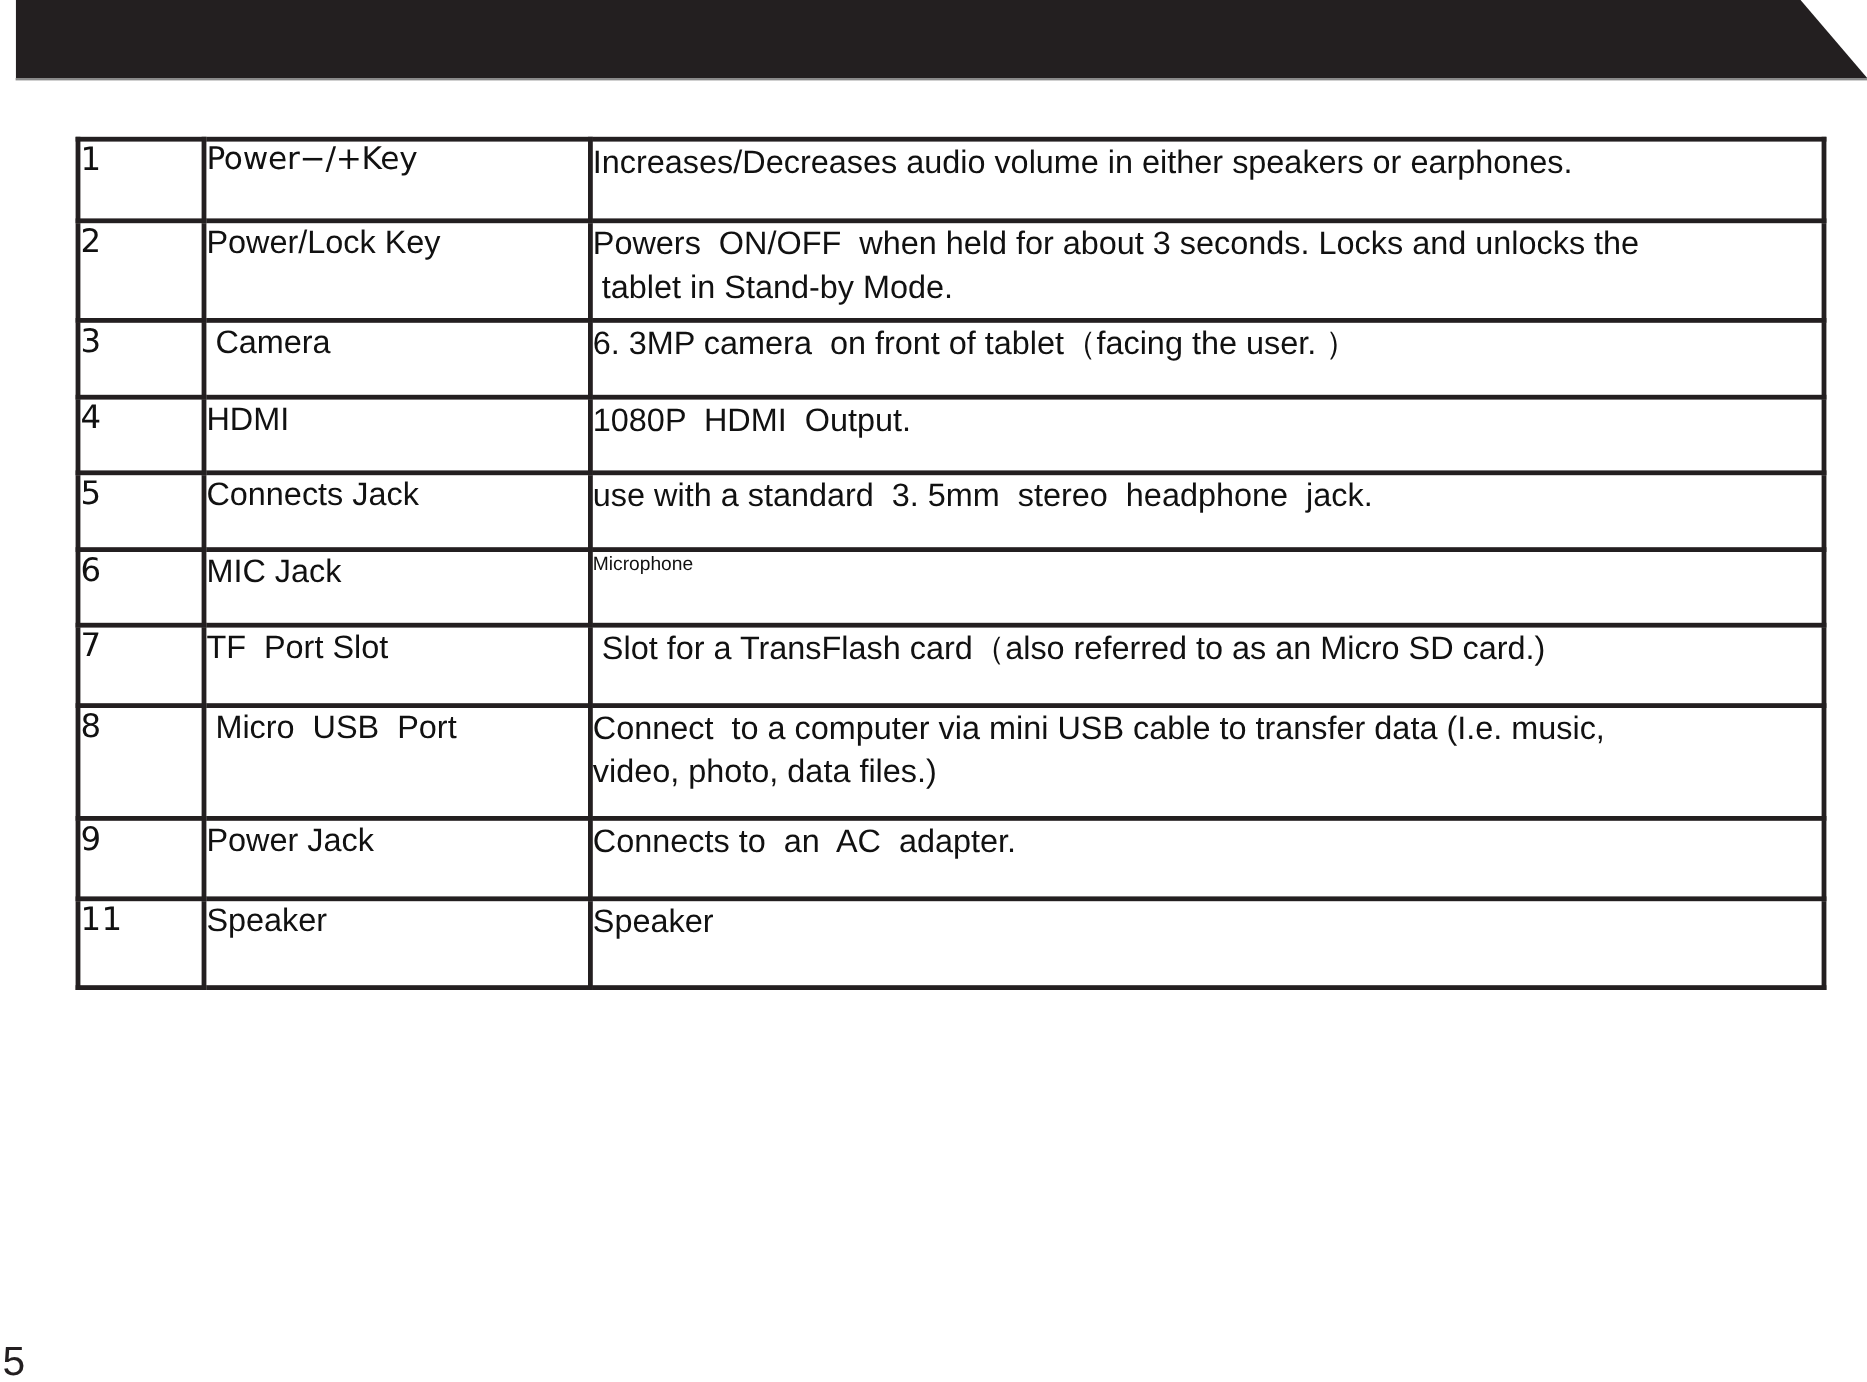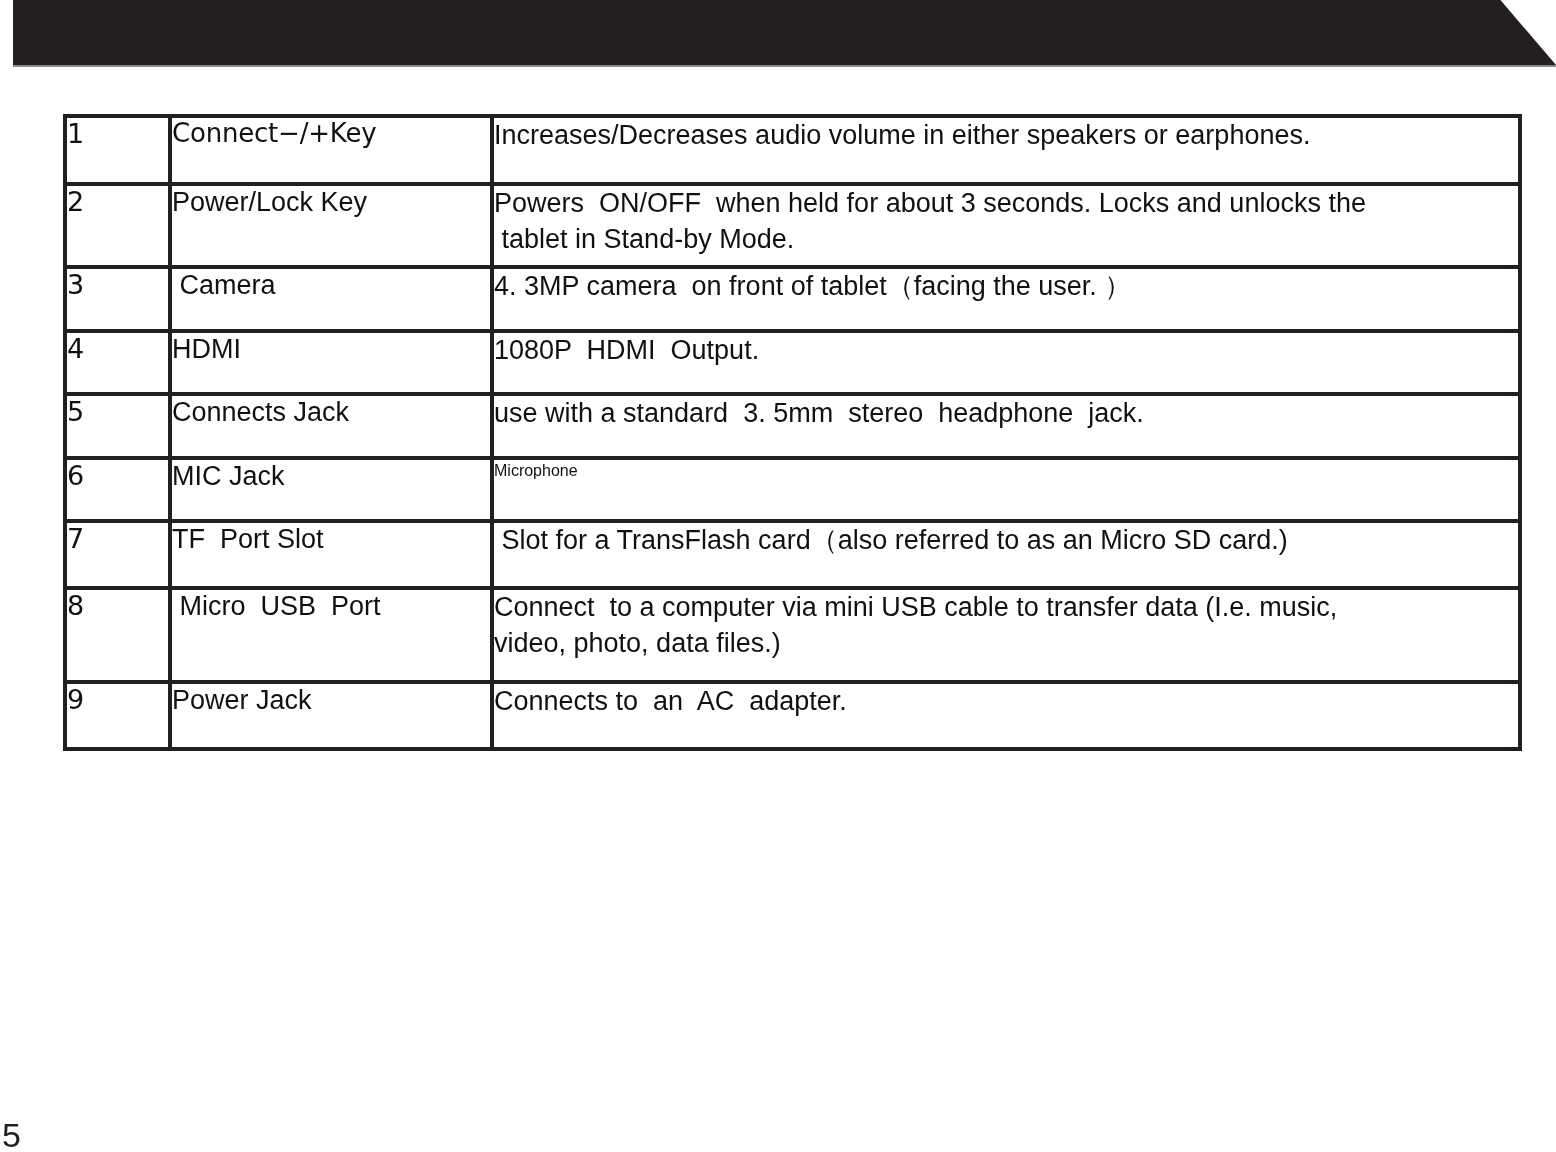--- a/index.html
+++ b/index.html
@@ -136,35 +136,35 @@
 <table id="spec-table">
   <colgroup>
     <col class="c-num">
     <col class="c-name">
     <col class="c-desc">
   </colgroup>
   <tbody>
 
     <tr class="r1">
       <td class="cell-num">1</td>
-      <td class="cell-name thin">Connect−/+Key</td>
+      <td class="cell-name thin">Power−/+Key</td>
       <td class="cell-desc">Increases/Decreases audio volume in either speakers or earphones.</td>
     </tr>
 
     <tr class="r2">
       <td class="cell-num">2</td>
       <td class="cell-name">Power/Lock Key</td>
       <td class="cell-desc">Powers  ON/OFF  when held for about 3 seconds. Locks and unlocks the
  tablet in Stand-by Mode.</td>
     </tr>
 
     <tr class="r3">
       <td class="cell-num">3</td>
       <td class="cell-name"> Camera</td>
-      <td class="cell-desc">4. 3MP camera  on front of tablet（facing the user. ）</td>
+      <td class="cell-desc">6. 3MP camera  on front of tablet（facing the user. ）</td>
     </tr>
 
     <tr class="r4">
       <td class="cell-num">4</td>
       <td class="cell-name">HDMI</td>
       <td class="cell-desc">1080P  HDMI  Output.</td>
     </tr>
 
     <tr class="r5">
       <td class="cell-num">5</td>
@@ -191,17 +191,22 @@
 video, photo, data files.)</td>
     </tr>
 
     <tr class="r9">
       <td class="cell-num">9</td>
       <td class="cell-name">Power Jack</td>
       <td class="cell-desc">Connects to  an  AC  adapter.</td>
     </tr>
 
 
+    <tr class="r11">
+      <td class="cell-num">11</td>
+      <td class="cell-name">Speaker</td>
+      <td class="cell-desc">Speaker</td>
+    </tr>
 
   </tbody>
 </table>
 
 <div id="page-number">5</div>
 
 </body></html>

